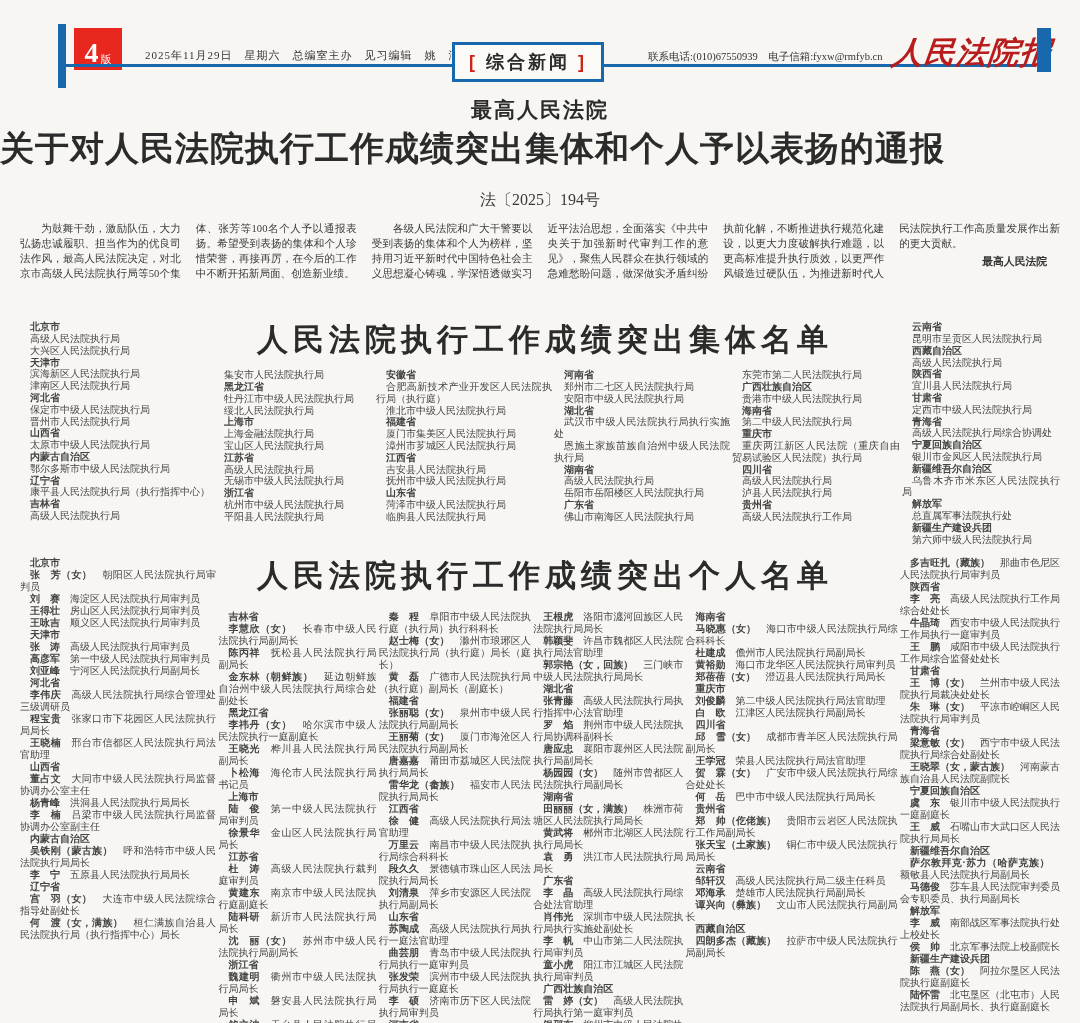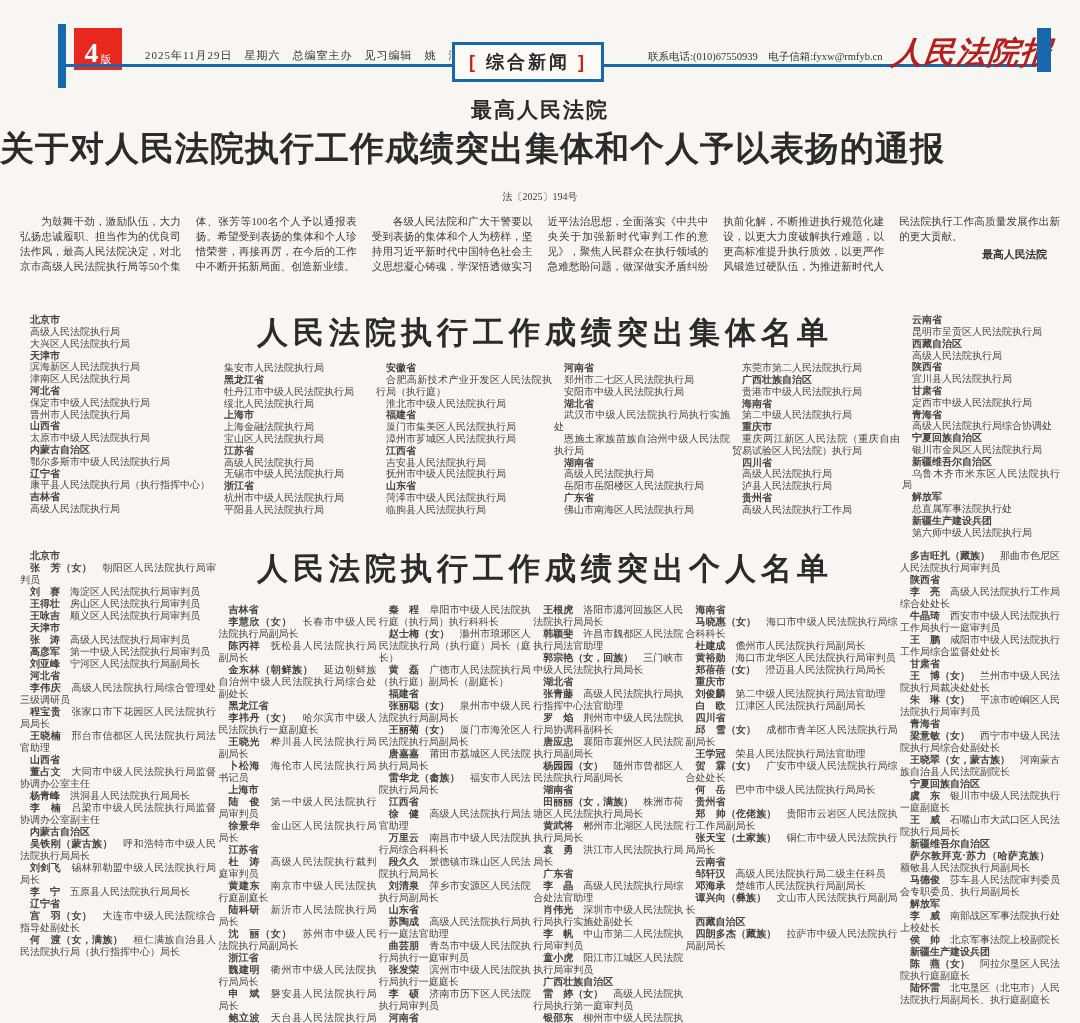--- a/index.html
+++ b/index.html
@@ -19,21 +19,21 @@
                padding:5px 14px;font-size:18px;font-weight:bold;letter-spacing:3px;z-index:2;
                font-family:"Liberation Sans","DejaVu Sans",sans-serif;}
   .section-box .brk{color:#cf2217;font-weight:bold;}
   .contact{position:absolute;left:648px;top:50px;font-size:10.5px;color:#333;}
   .paper-logo{position:absolute;left:892px;top:32px;font-size:31px;font-weight:bold;color:#b91c1c;
               letter-spacing:1px;font-style:italic;transform:skewX(-6deg);white-space:nowrap;}
   .logo-bar{position:absolute;left:1037px;top:28px;width:14px;height:44px;background:#1868ad;}
   
   .kicker{text-align:center;font-size:21px;font-weight:bold;margin-top:4px;letter-spacing:2px;}
   .main-title{text-align:left;font-size:34px;font-weight:900;letter-spacing:1px;margin-top:6px;line-height:1.1;}
-  .doc-no{text-align:center;font-size:10px;margin-top:8px;color:#3a3a3a;}
+  .doc-no{text-align:center;font-size:16px;margin-top:8px;color:#3a3a3a;}
   
   .intro{margin:10px 20px 0 20px;height:92px;column-count:6;column-gap:15px;overflow:hidden;}
   .intro p{margin:0;font-size:10.6px;line-height:1.42;text-align:justify;text-indent:2em;color:#3a3a3a;}
   .sign{font-size:10.8px;font-weight:bold;text-align:right;padding-right:1.2em;line-height:1.5;margin-top:2px;color:#333;}
   
   .list-section{position:relative;margin:8px 20px 0 20px;overflow:hidden;}
   .list-title{position:absolute;top:0;left:185px;width:680px;margin:0;text-align:center;
               font-size:31px;font-weight:900;letter-spacing:5px;line-height:1.2;}
   .cols{display:flex;justify-content:space-between;}
   .col{box-sizing:border-box;}
@@ -212,21 +212,20 @@
           <div class="region">河北省</div>
           <div class="item person"><b>李伟庆</b>　高级人民法院执行局综合管理处三级调研员</div>
           <div class="item person"><b>程宝贵</b>　张家口市下花园区人民法院执行局局长</div>
           <div class="item person"><b>王晓楠</b>　邢台市信都区人民法院执行局法官助理</div>
           <div class="region">山西省</div>
           <div class="item person"><b>董占文</b>　大同市中级人民法院执行局监督协调办公室主任</div>
           <div class="item person"><b>杨青峰</b>　洪洞县人民法院执行局局长</div>
           <div class="item person"><b>李　楠</b>　吕梁市中级人民法院执行局监督协调办公室副主任</div>
           <div class="region">内蒙古自治区</div>
           <div class="item person"><b>吴铁刚（蒙古族）</b>　呼和浩特市中级人民法院执行局局长</div>
-          <div class="item person"><b>刘剑飞</b>　锡林郭勒盟中级人民法院执行局局长</div>
           <div class="item person"><b>李　宁</b>　五原县人民法院执行局局长</div>
           <div class="region">辽宁省</div>
           <div class="item person"><b>宫　羽（女）</b>　大连市中级人民法院综合指导处副处长</div>
           <div class="item person"><b>何　渡（女，满族）</b>　桓仁满族自治县人民法院执行局（执行指挥中心）局长</div>
         </div>
         <div class="col pushed">
           <div class="region">吉林省</div>
           <div class="item person"><b>李慧欣（女）</b>　长春市中级人民法院执行局副局长</div>
           <div class="item person"><b>陈丙祥</b>　抚松县人民法院执行局副局长</div>
           <div class="item person"><b>金东林（朝鲜族）</b>　延边朝鲜族自治州中级人民法院执行局综合处副处长</div>

